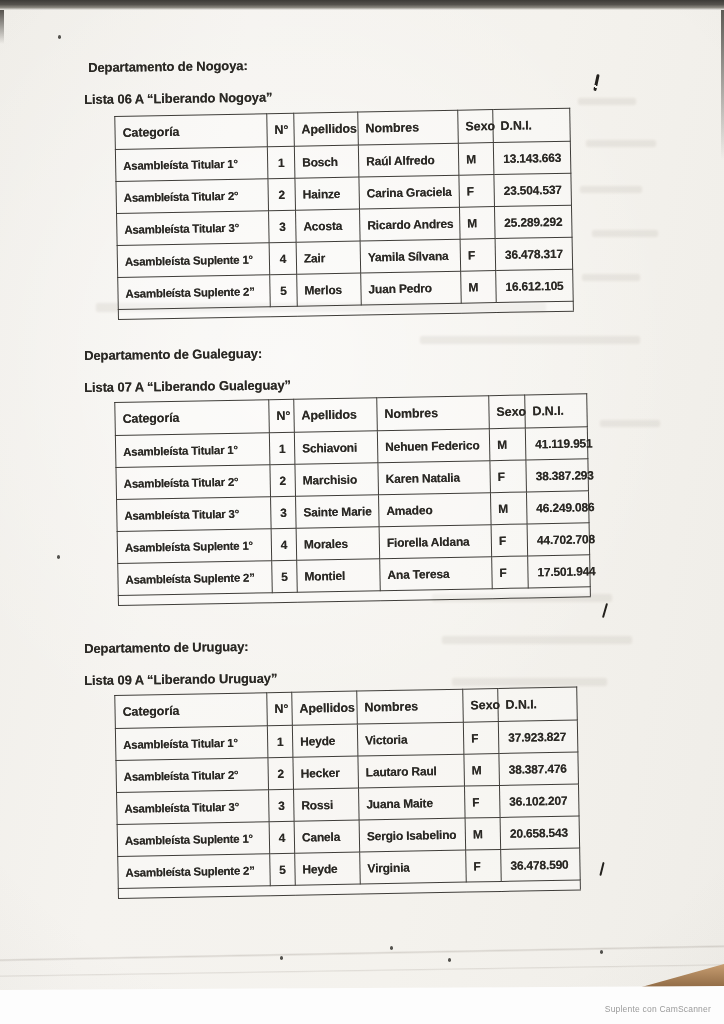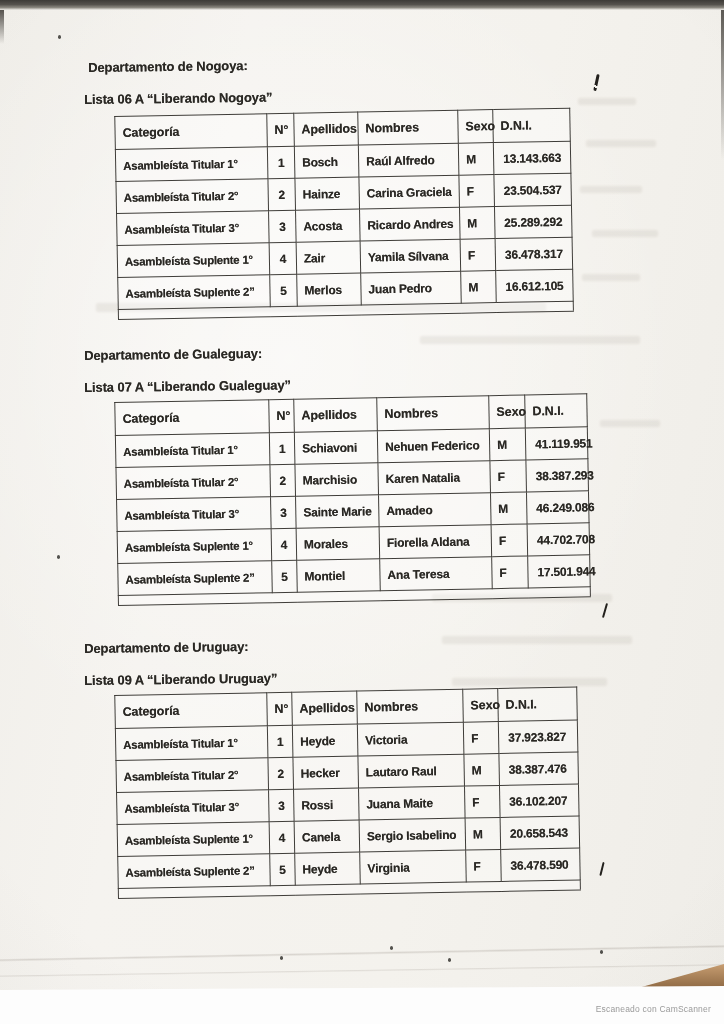--- a/index.html
+++ b/index.html
@@ -302,16 +302,16 @@
             <td colspan="6"></td>
           </tr>
       </tbody>
     </table>
   </div>
 
   <div class="crease"></div>
   <div class="crease2"></div>
   <div class="desk-wedge"></div>
   <div class="white-strip">
-    <span class="scan-credit">Escaneado con CamScanner</span>
+    <span class="scan-credit">Suplente con CamScanner</span>
   </div>
 
 </div>
 
 </body></html>

